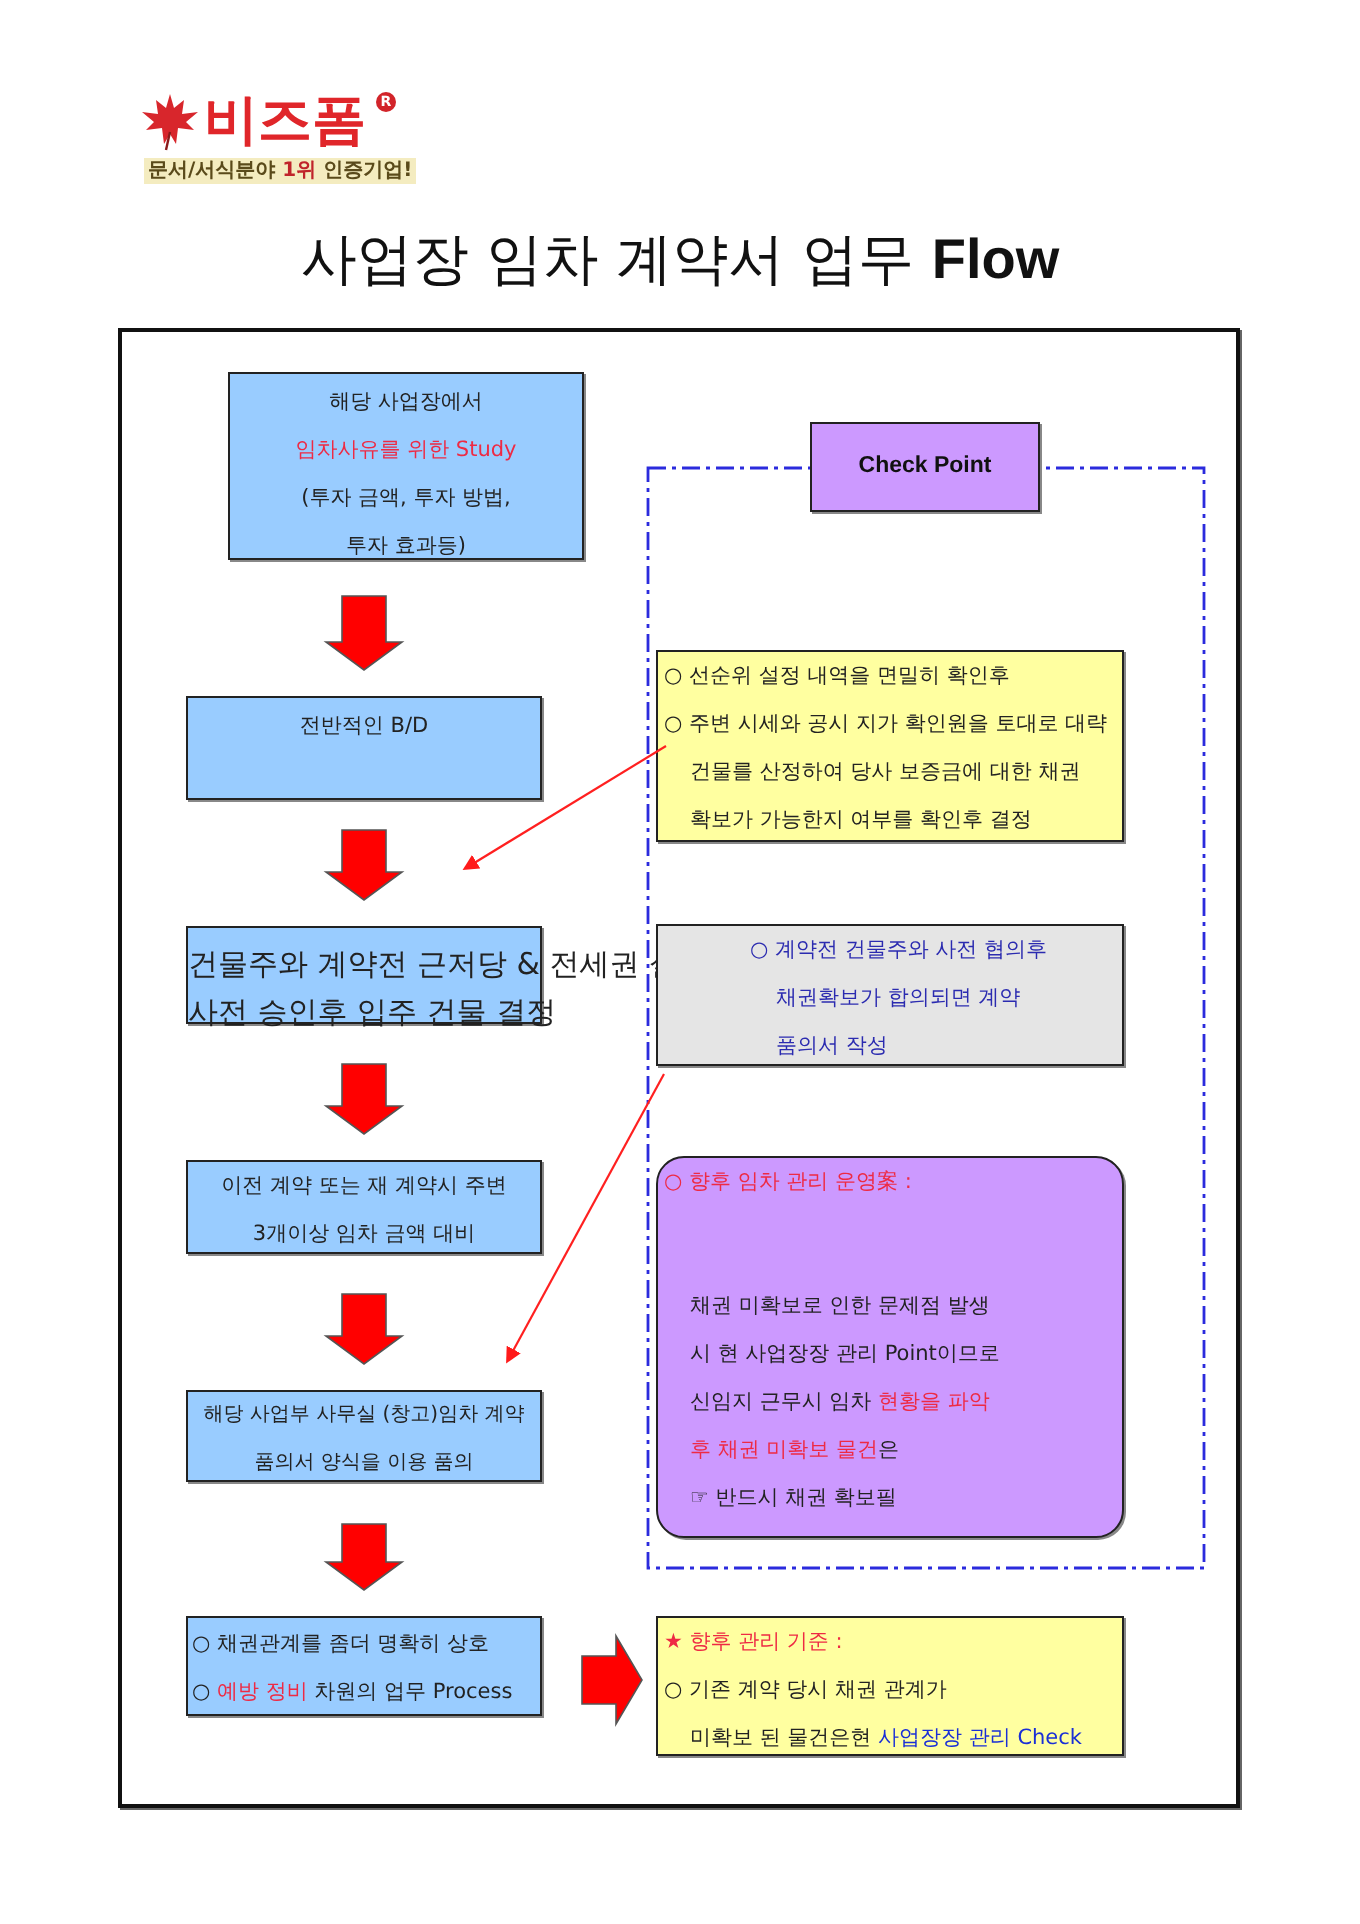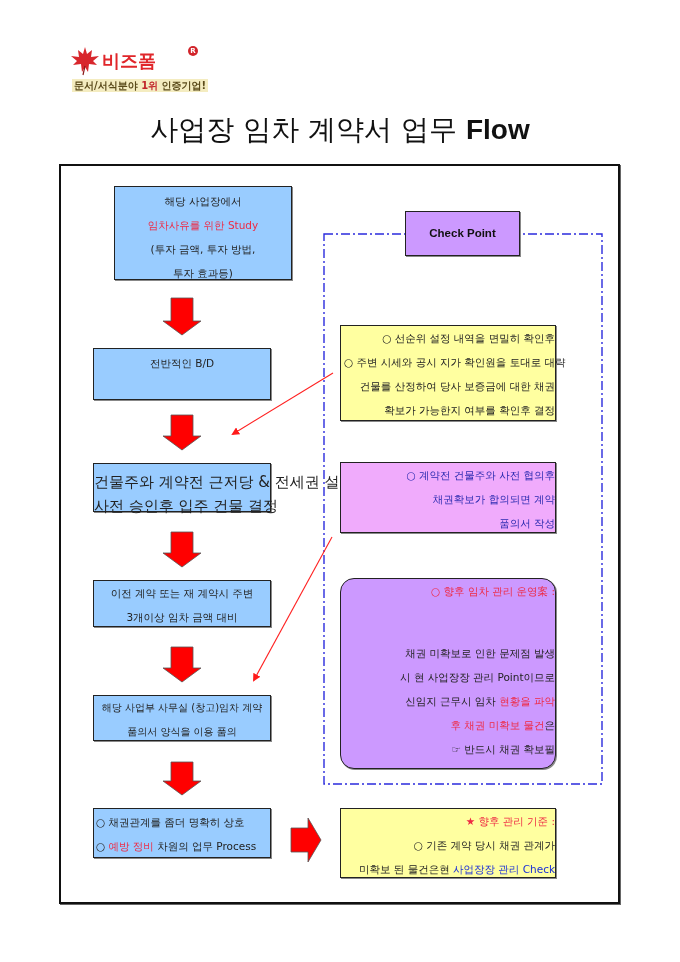--- a/index.html
+++ b/index.html
@@ -2,45 +2,45 @@
 <html><head>
 <meta charset="utf-8">
 <style>
   html, body { margin:0; padding:0; background:#ffffff; }
   body { width:680px; height:962px; position:relative; overflow:hidden;
          font-family:"DejaVu Sans","Liberation Sans",sans-serif; color:#111; }
   .abs { position:absolute; }
   
   #logo { left:70px; top:44px; width:140px; height:50px; }
   .logo-leaf { left:0; top:2px; width:30px; height:30px; }
-  .logo-word { left:32px; top:0; font-size:18px; font-weight:bold; color:#e0262a; letter-spacing:0px;
+  .logo-word { left:32px; top:0; font-size:27px; font-weight:bold; color:#e0262a; letter-spacing:0px;
                font-family:"DejaVu Sans",sans-serif; line-height:34px; }
   .logo-reg { left:118px; top:2px; width:10px; height:10px; border-radius:50%; background:#d2242a;
               color:#fff; font-size:7px; line-height:10px; text-align:center; font-weight:bold; }
   .logo-tag { left:2px; top:35px; font-size:10px; font-weight:bold; color:#5a4a1a; background:#f4ecc0;
               padding:0 2px; line-height:13px; white-space:nowrap; }
   .logo-tag .hl { color:#c0242a; }
   
   #title { left:0; width:680px; top:116px; text-align:center; font-size:28px; color:#111; line-height:28px; }
   #title b { font-family:"Liberation Sans",sans-serif; font-weight:bold; }
   
   #frame { left:59px; top:164px; width:557px; height:736px; border:2px solid #111;
            box-shadow:1px 1px 0 #666; }
   .lbox { position:absolute; left:93px; width:178px; background:#99ccff; border:1.5px solid #222;
           box-shadow:1px 1px 0 #888; text-align:center; font-size:10.5px; color:#222; box-sizing:border-box; }
   .lbox .ln { display:block; line-height:24px; white-space:nowrap; }
   .red { color:#ee2a44; }
   .blue { color:#1a2fd6; }
   .navy { color:#2b2bb0; }
-  .rbox { position:absolute; left:340px; width:216px; border:1.5px solid #222; box-sizing:border-box;
-          font-size:10.5px; color:#222; box-shadow:1px 1px 0 #888;text-align:right; }
+  .rbox { position:absolute; left:328px; width:234px; border:1.5px solid #222; box-sizing:border-box;
+          font-size:10.5px; color:#222; box-shadow:1px 1px 0 #888; }
   .rbox .ln { display:block; line-height:24px; white-space:nowrap; padding-left:3px; }
   .rbox .ind { padding-left:16px; }
   .yellow { background:#ffffa0; }
-  .orange { background:#f0abfc; }
+  .orange { background:#e5e5e5;padding-left:43px; }
   .purple { background:#cc99ff; }
   #dashed { left:323px; top:233px; width:280px; height:552px; }
   #checkpoint { left:405px; top:211px; width:115px; height:45px; background:#cc99ff; border:1.5px solid #222;
                 box-sizing:border-box; box-shadow:1px 1px 0 #888; text-align:center; line-height:42px;
                 font-family:"Liberation Sans",sans-serif; font-weight:bold; font-size:11.5px; color:#111; }
   svg.over { position:absolute; left:0; top:0; }
 </style>
 </head>
 <body>
 

